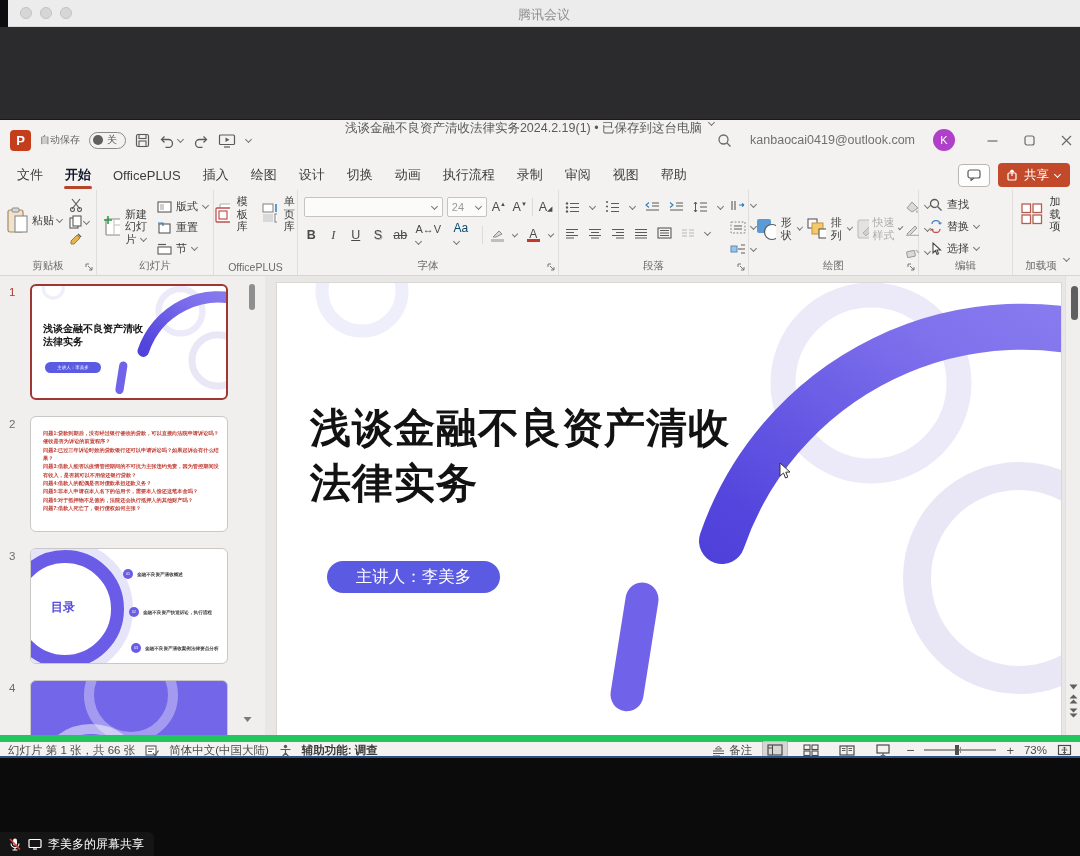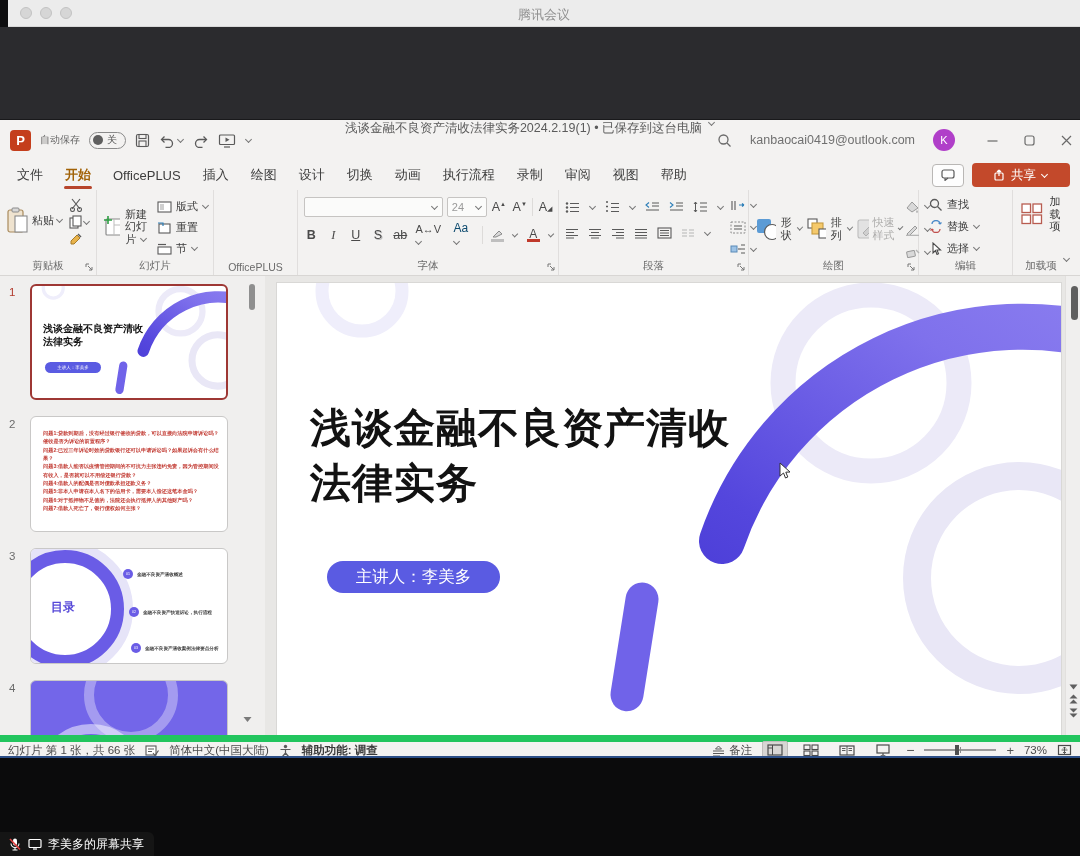--- a/index.html
+++ b/index.html
@@ -28,25 +28,25 @@
 .chev{display:inline-block;width:5px;height:5px;border-right:1.4px solid #777;border-bottom:1.4px solid #777;transform:rotate(45deg);vertical-align:middle;margin:0 1px 2px 1px;}
 .doccenter{position:absolute;left:260px;right:280px;top:0;height:40px;display:flex;justify-content:center;font-size:12.5px;color:#5b5b5b;gap:6px;white-space:nowrap;overflow:hidden;}
 .pright{position:absolute;right:8px;top:0;height:40px;display:flex;align-items:center;gap:18px;}
 .account{font-size:12.5px;color:#707070;}
 .avatar{width:22px;height:22px;border-radius:50%;background:#b03fc9;color:#fff;font-size:11px;display:flex;align-items:center;justify-content:center;}
 .winctl{display:flex;align-items:center;gap:26px;margin-left:14px;}
 
 
 .ptabs{position:absolute;top:40px;left:0;right:0;height:30px;display:flex;align-items:center;padding-left:6px;}
 .tab{font-size:13px;color:#3d3d3d;padding:0 11px;height:30px;display:flex;align-items:center;position:relative;}
-.tab.active{font-weight:bold;color:#a16207;}
+.tab.active{font-weight:bold;color:#0f172a;}
 .tab.active::after{content:"";position:absolute;left:10px;right:10px;bottom:1px;height:3px;border-radius:2px;background:#b7452c;}
 .tabright{position:absolute;right:10px;top:3px;display:flex;align-items:center;gap:8px;}
 .cmtbtn{width:32px;height:23px;border:1px solid #b9b7b5;border-radius:4px;background:#fdfdfd;display:flex;align-items:center;justify-content:center;}
-.sharebtn{height:24px;background:#c3492b;border-radius:4px;color:#fff;font-size:12.5px;display:flex;align-items:center;gap:5px;padding:0 22px;}
+.sharebtn{height:24px;background:#c3492b;border-radius:4px;color:#fff;font-size:12.5px;display:flex;align-items:center;gap:5px;padding:0 9px;}
 .sharebtn .chev{border-color:#fff;}
 
 
 .ribbon{position:absolute;top:70px;left:0;right:0;height:86px;display:flex;border-bottom:1px solid #d8d6d4;}
 .rgroup{position:relative;height:100%;border-right:1px solid #e0dedd;padding:5px 4px 16px 6px;}
 .rg-label{position:absolute;bottom:2px;left:0;right:0;text-align:center;font-size:10.5px;color:#6b6b6b;white-space:nowrap;}
 .launcher{position:absolute;right:3px;bottom:4px;}
 .bigbtn{display:flex;flex-direction:row;align-items:center;justify-content:flex-start;font-size:11px;color:#3b3b3b;gap:2px;text-align:center;line-height:1.15;}
 .srow{display:flex;align-items:center;gap:4px;font-size:11px;color:#3b3b3b;height:19px;white-space:nowrap;}
 .dim{color:#adacab;}
@@ -316,20 +316,39 @@
                 </svg>
               <span>节</span>
                 <i class="chev"></i>
             </div>
           </div>
         </div>
         <div class="rg-label"><span>幻灯片</span></div>
       </div>
 
       <div class="rgroup" style="width:84px">
+        <div style="display:flex;gap:8px;justify-content:center;">
+          <div class="bigbtn">
+            <svg class="ic" width="26" height="24">
+                <rect x="6" y="2" width="18" height="14" rx="1" fill="#fff" stroke="#b0b0b0" stroke-width="1.1"></rect>
+                <rect x="2" y="6" width="18" height="14" rx="1" fill="#fff" stroke="#c0504d" stroke-width="1.3"></rect>
+                <rect x="5" y="9" width="8" height="8" fill="none" stroke="#c0504d" stroke-width="1.2"></rect>
+              </svg>
+            <span>模板库</span>
+          </div>
+          <div class="bigbtn">
+            <svg class="ic" width="26" height="24">
+                <rect x="2" y="2" width="10" height="8" fill="#fff" stroke="#8a8a8a" stroke-width="1.1"></rect>
+                <rect x="14" y="2" width="10" height="8" fill="#5b9bd5"></rect>
+                <rect x="2" y="12" width="10" height="8" fill="#d9d9d9"></rect>
+                <rect x="14" y="12" width="10" height="8" fill="#fff" stroke="#8a8a8a" stroke-width="1.1"></rect>
+              </svg>
+            <span>单页库</span>
+          </div>
+        </div>
         <div class="rg-label"><span>OfficePLUS</span></div>
       </div>
 
       <div class="rgroup" style="width:261px">
         <div style="display:flex;gap:4px;align-items:center;height:24px;">
           <div class="combo" style="width:140px">
               <span></span>
               <i class="chev"></i>
             </div>
           <div class="combo" style="width:40px">

